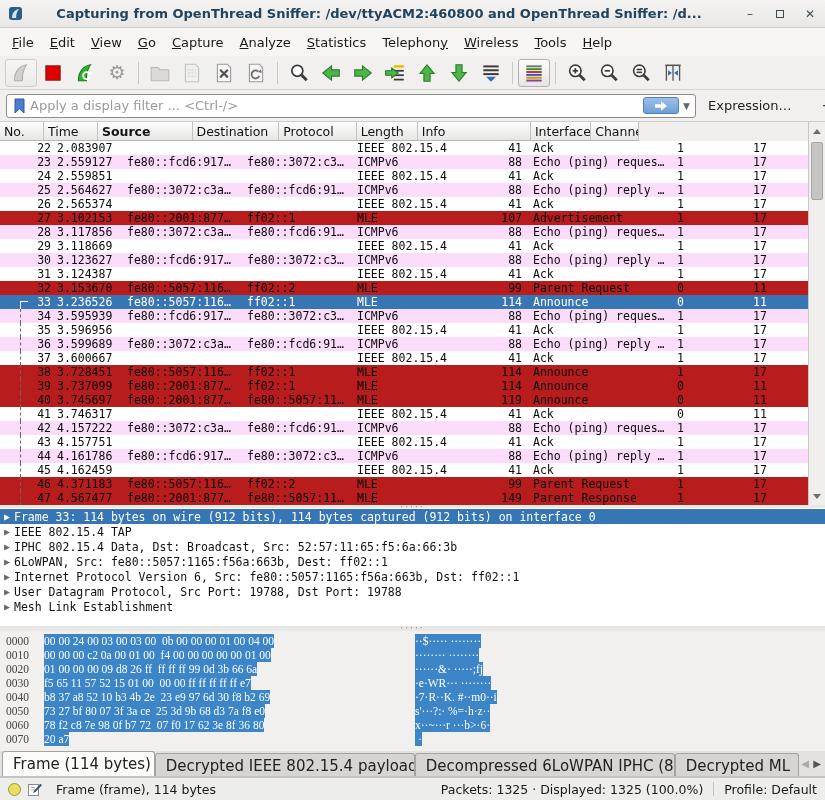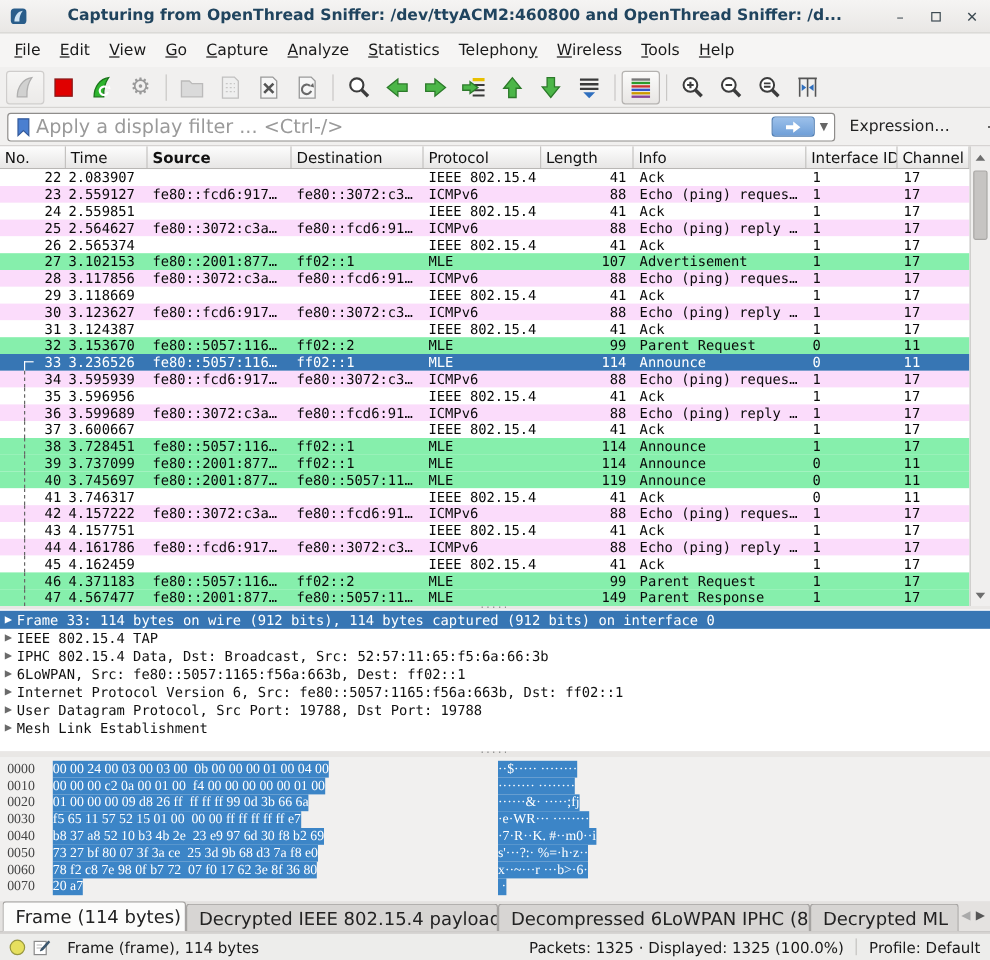--- a/index.html
+++ b/index.html
@@ -35,44 +35,44 @@
   .tbsep { width:1px; height:22px; background:#c9c7c5; margin:0 5px; }
   .tbicon { display:flex; }
   .gearchar { font-size:19px; line-height:19px; color:#9a9a9a; }
 
   
   #filterbar { position:absolute; top:90px; left:0; right:0; height:32px;
     background:#f1f0ef; border-bottom:1px solid #cfcdcb;
     display:flex; align-items:center; padding:0 6px; }
   #filterbox { flex:0 0 auto; width:690px; height:24px; background:#fff;
     border:1px solid #8f8d8b; border-radius:3px; display:flex; align-items:center; }
-  #filter-input { flex:1; border:none; outline:none; font-size:16px; color:#a16207;
+  #filter-input { flex:1; border:none; outline:none; font-size:13px; color:#a16207;
     font-family:"DejaVu Sans",sans-serif; background:transparent; height:20px; }
   #filter-input::placeholder { color:#9a9a9a; }
   #apply-btn { width:36px; height:17px; border-radius:3px; margin-right:2px;
     background:linear-gradient(#9cc0ea,#6f9fd8); border:1px solid #507fb5;
     display:flex; align-items:center; justify-content:center; }
   #apply-caret { color:#666; font-size:9px; padding:0 5px 0 2px; }
   #expression-label { font-size:13px; color:#222; margin-left:12px; }
   #filter-sep { width:1px; height:18px; background:#ccc; margin:0 10px 0 14px; }
   #add-filter-btn { font-size:16px; color:#333; padding:0 6px; }
 
   
-  #plheader { position:absolute; top:122px; left:0; width:808px; height:19px;
+  #plheader { position:absolute; top:122px; left:0; width:639px; height:19px;
     background:linear-gradient(#fdfdfd,#e7e6e5); border-bottom:1px solid #b9b7b5;
     display:flex; font-size:12.5px; color:#111; }
   .hcol { border-right:1px solid #c4c2c0; padding:2px 0 0 4px; white-space:nowrap; overflow:hidden; }
 
   
   #plist { position:absolute; top:141px; left:0; width:808px; height:364px; background:#fff; overflow:hidden; }
   .prow { position:relative; height:14px; display:flex;
     font-family:"DejaVu Sans Mono","Liberation Mono",monospace; font-size:11.5px;
     line-height:14px; color:#0a0a0a; white-space:pre; }
   .prow.pink { background:#fbdcfb; }
-  .prow.blue { background:#86efac;justify-content:flex-end; }
+  .prow.blue { background:#b91c1c;justify-content:flex-end; }
   .prow.white { background:#ffffff; }
   .prow.selected { background:#3776b4; color:#ffffff; }
   .pcell { overflow:hidden; flex:0 0 auto; }
   .c-no   { width:55px; text-align:right; padding-right:4px; }
   .c-time { width:68px;  padding-left:2px; }
   .c-src  { width:120px; padding-left:4px; }
   .c-dst  { width:110px; padding-left:4px; }
   .c-pro  { width:98px;  padding-left:4px; }
   .c-len  { width:77px;  text-align:right; padding-right:6px; }
   .c-info { width:144px; padding-left:5px; }

